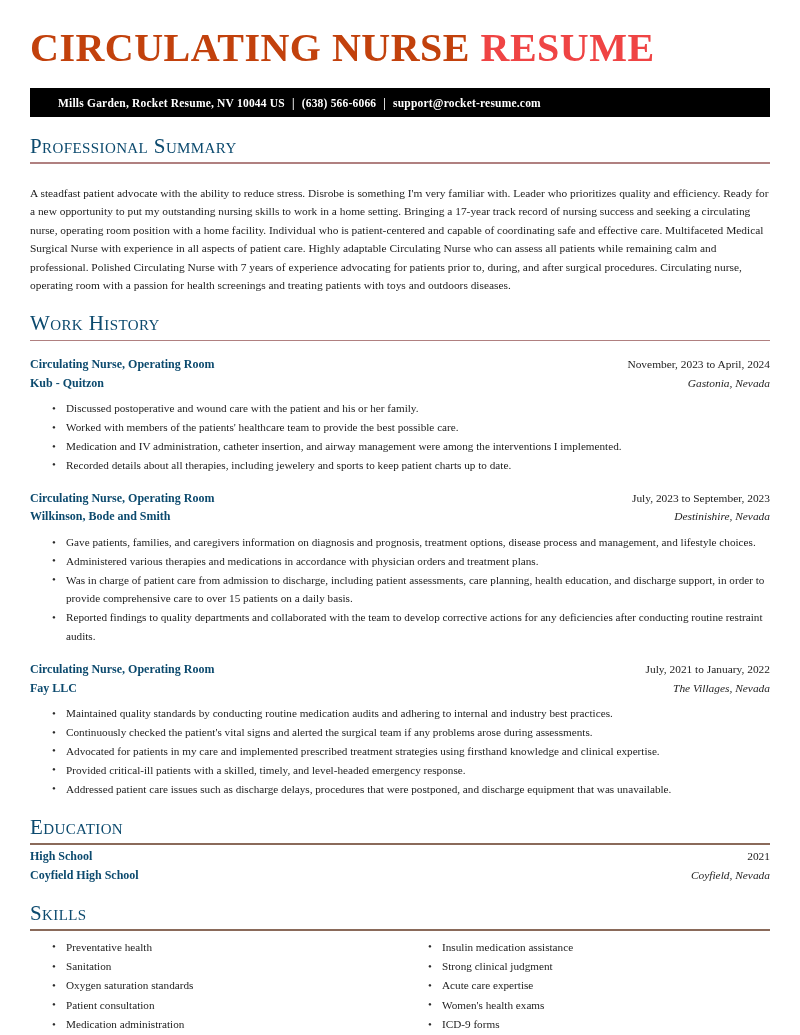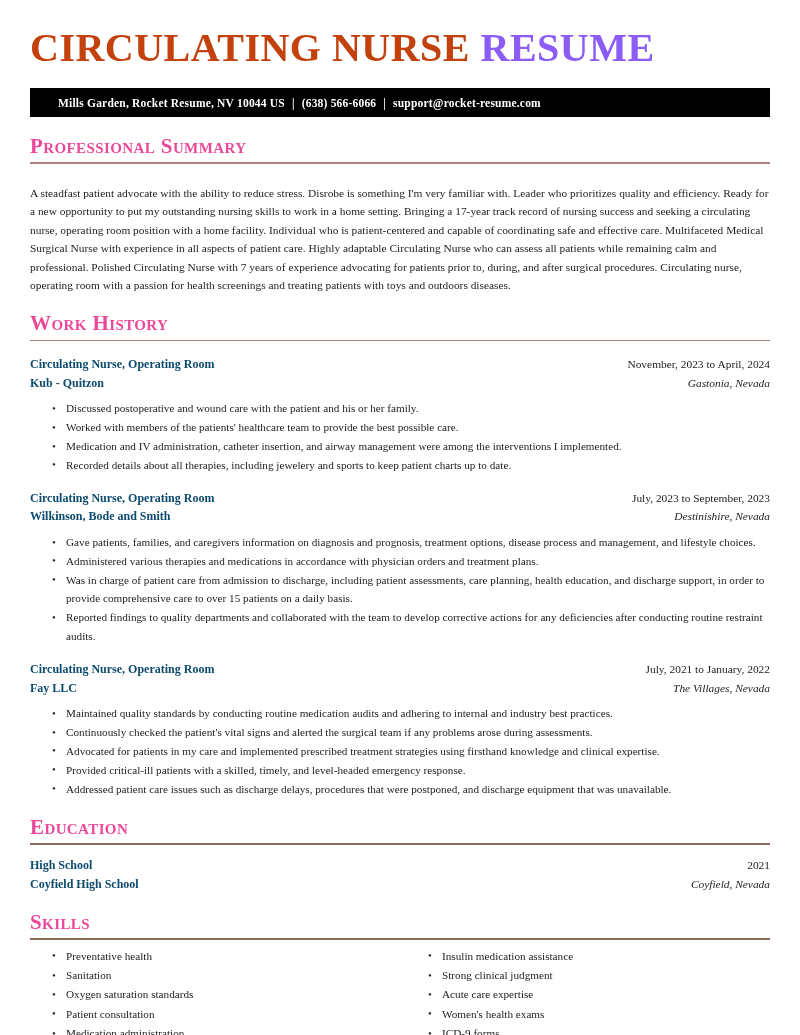--- a/index.html
+++ b/index.html
@@ -17,21 +17,21 @@
   
   .title {
     font-size: 40px;
     font-weight: 700;
     letter-spacing: 0.5px;
     line-height: 1;
     padding-top: 28px;
     white-space: nowrap;
   }
   .title .dark { color: #c2410c; }
-  .title .accent { color: #8b5cf6; font-family: Liberation Serif, serif; }
+  .title .accent { color: #ef4444; font-family: Liberation Serif, serif; }
 
   .contact-bar {
     margin-top: 20px;
     background: #000000;
     height: 29px;
     display: flex;
     align-items: center;
     padding-left: 28px;
   }
   .contact-bar span {
@@ -44,24 +44,24 @@
     color: #ffffff;
     font-weight: 700;
     padding: 0 7px;
     font-size: 11.5px;
   }
 
   
   .section { margin-top: 17px; }
   .section-title {
     font-size: 21px;
-    font-weight: 700;
+    font-weight: 400;
     font-variant: small-caps;
     letter-spacing: 0.4px;
-    color: #ec4899;
+    color: #0c4a6e;
     line-height: 1.15;
   }
   .rule { height: 1.5px; background: #B08080; margin-top: 4px; }
   .rule.brown { background: #8a6a5a; }
 
   
   .summary {
     margin-top: 20px;
     font-size: 11.4px;
     line-height: 1.62;
@@ -204,21 +204,21 @@
         <li>Advocated for patients in my care and implemented prescribed treatment strategies using firsthand knowledge and clinical expertise.</li>
         <li>Provided critical-ill patients with a skilled, timely, and level-headed emergency response.</li>
         <li>Addressed patient care issues such as discharge delays, procedures that were postponed, and discharge equipment that was unavailable.</li>
       </ul>
     </div>
   </div>
 
   <div class="section">
     <div class="section-title">Education</div>
     <div class="rule brown"></div>
-    <div class="entry" style="margin-top:11px">
+    <div class="entry" style="margin-top:2px">
       <div class="entry-row">
         <div class="entry-role">High School</div>
         <div class="entry-dates">2021</div>
       </div>
       <div class="entry-row">
         <div class="entry-org">Coyfield High School</div>
         <div class="entry-loc">Coyfield, Nevada</div>
       </div>
     </div>
   </div>

